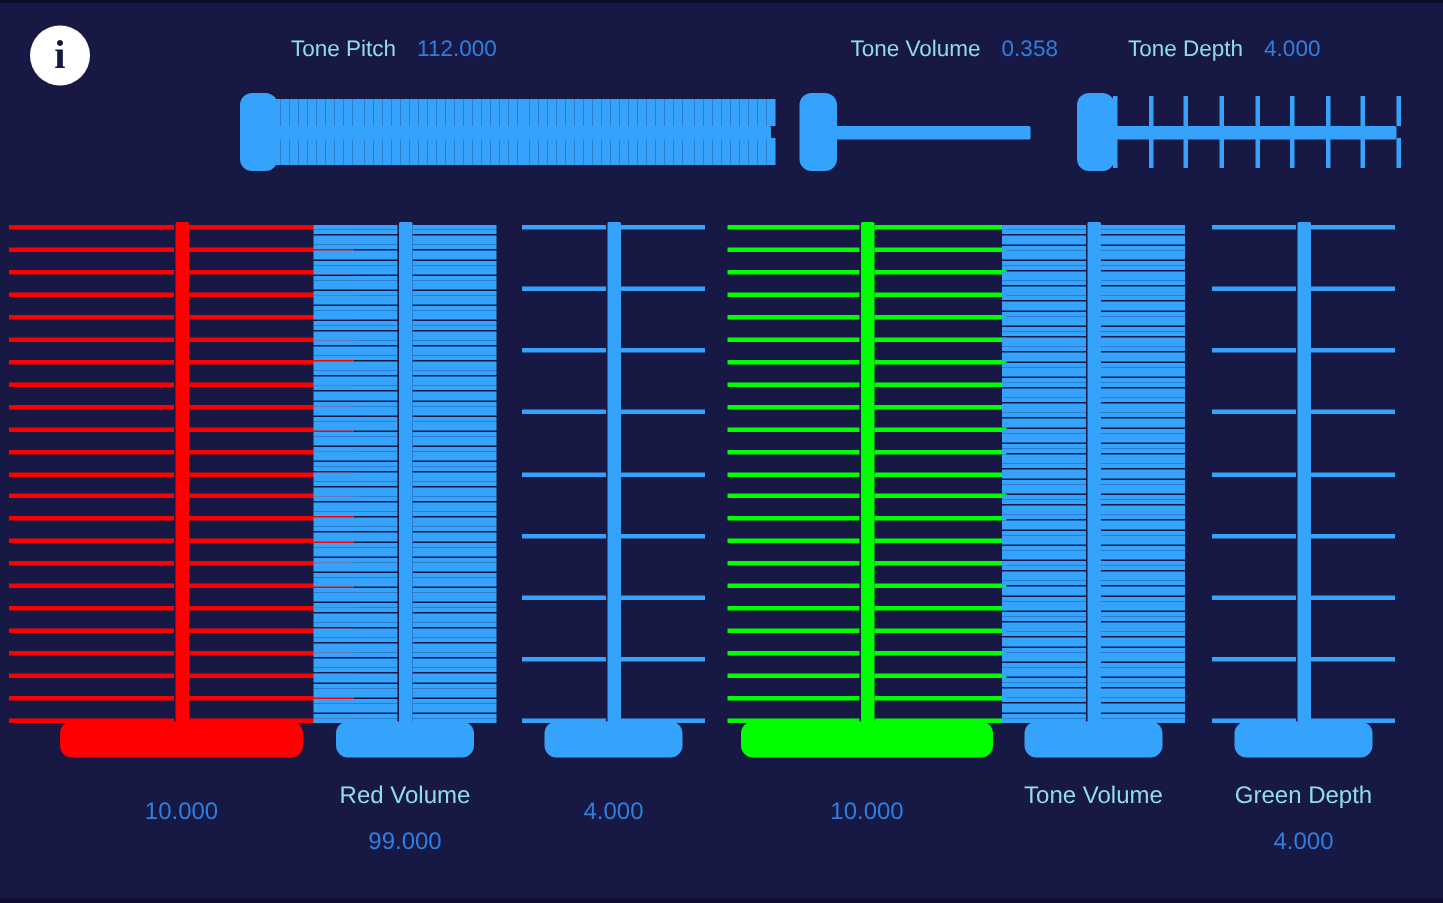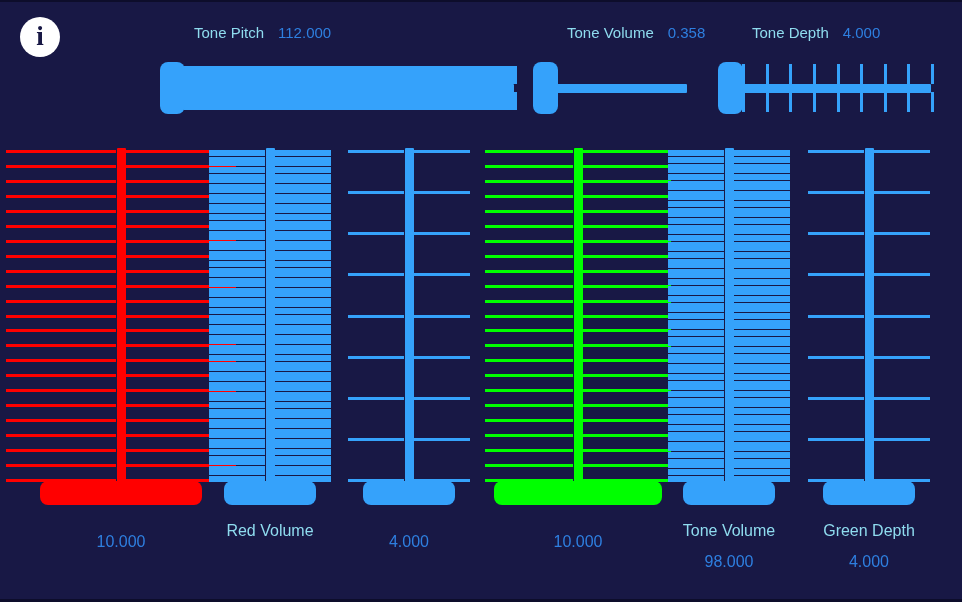--- a/index.html
+++ b/index.html
@@ -677,20 +677,21 @@
         <div class="v-tick" style="top: 327.286px; width: 56px; background: rgb(53, 162, 251); left: 44px;"></div>
         <div class="v-tick" style="top: 327.286px; width: 56px; background: rgb(53, 162, 251); left: 110px;"></div>
         <div class="v-tick" style="top: 330.643px; width: 56px; background: rgb(53, 162, 251); left: 44px;"></div>
         <div class="v-tick" style="top: 330.643px; width: 56px; background: rgb(53, 162, 251); left: 110px;"></div>
         <div class="v-tick" style="top: 334px; width: 56px; background: rgb(53, 162, 251); left: 44px;"></div>
         <div class="v-tick" style="top: 334px; width: 56px; background: rgb(53, 162, 251); left: 110px;"></div>
         <div class="v-knob" style="left: 59px; width: 92px; background: rgb(53, 162, 251);"></div>
       </div>
       <div class="v-caption" style="left: 165px;">
         <span class="name">Red Volume</span>
+        <span class="val">99.000</span>
       </div>
       <div class="vslider" style="left: 304px; top: 143px; width: 210px; height: 360px;">
         <div class="v-stem" style="left: 101px; top: 3px; height: 339px; background: rgb(53, 162, 251);"></div>
         <div class="v-tick" style="top: 5px; width: 56px; background: rgb(53, 162, 251); left: 44px;"></div>
         <div class="v-tick" style="top: 5px; width: 56px; background: rgb(53, 162, 251); left: 110px;"></div>
         <div class="v-tick" style="top: 46.125px; width: 56px; background: rgb(53, 162, 251); left: 44px;"></div>
         <div class="v-tick" style="top: 46.125px; width: 56px; background: rgb(53, 162, 251); left: 110px;"></div>
         <div class="v-tick" style="top: 87.25px; width: 56px; background: rgb(53, 162, 251); left: 44px;"></div>
         <div class="v-tick" style="top: 87.25px; width: 56px; background: rgb(53, 162, 251); left: 110px;"></div>
         <div class="v-tick" style="top: 128.375px; width: 56px; background: rgb(53, 162, 251); left: 44px;"></div>
@@ -958,21 +959,20 @@
         <div class="v-tick" style="top: 327.216px; width: 56px; background: rgb(53, 162, 251); left: 44px;"></div>
         <div class="v-tick" style="top: 327.216px; width: 56px; background: rgb(53, 162, 251); left: 110px;"></div>
         <div class="v-tick" style="top: 330.608px; width: 56px; background: rgb(53, 162, 251); left: 44px;"></div>
         <div class="v-tick" style="top: 330.608px; width: 56px; background: rgb(53, 162, 251); left: 110px;"></div>
         <div class="v-tick" style="top: 334px; width: 56px; background: rgb(53, 162, 251); left: 44px;"></div>
         <div class="v-tick" style="top: 334px; width: 56px; background: rgb(53, 162, 251); left: 110px;"></div>
         <div class="v-knob" style="left: 59px; width: 92px; background: rgb(53, 162, 251);"></div>
       </div>
       <div class="v-caption" style="left: 624px;">
         <span class="name">Tone Volume</span>
-        <span class="val">98.000</span>
       </div>
       <div class="vslider" style="left: 764px; top: 143px; width: 210px; height: 360px;">
         <div class="v-stem" style="left: 101px; top: 3px; height: 339px; background: rgb(53, 162, 251);"></div>
         <div class="v-tick" style="top: 5px; width: 56px; background: rgb(53, 162, 251); left: 44px;"></div>
         <div class="v-tick" style="top: 5px; width: 56px; background: rgb(53, 162, 251); left: 110px;"></div>
         <div class="v-tick" style="top: 46.125px; width: 56px; background: rgb(53, 162, 251); left: 44px;"></div>
         <div class="v-tick" style="top: 46.125px; width: 56px; background: rgb(53, 162, 251); left: 110px;"></div>
         <div class="v-tick" style="top: 87.25px; width: 56px; background: rgb(53, 162, 251); left: 44px;"></div>
         <div class="v-tick" style="top: 87.25px; width: 56px; background: rgb(53, 162, 251); left: 110px;"></div>
         <div class="v-tick" style="top: 128.375px; width: 56px; background: rgb(53, 162, 251); left: 44px;"></div>

